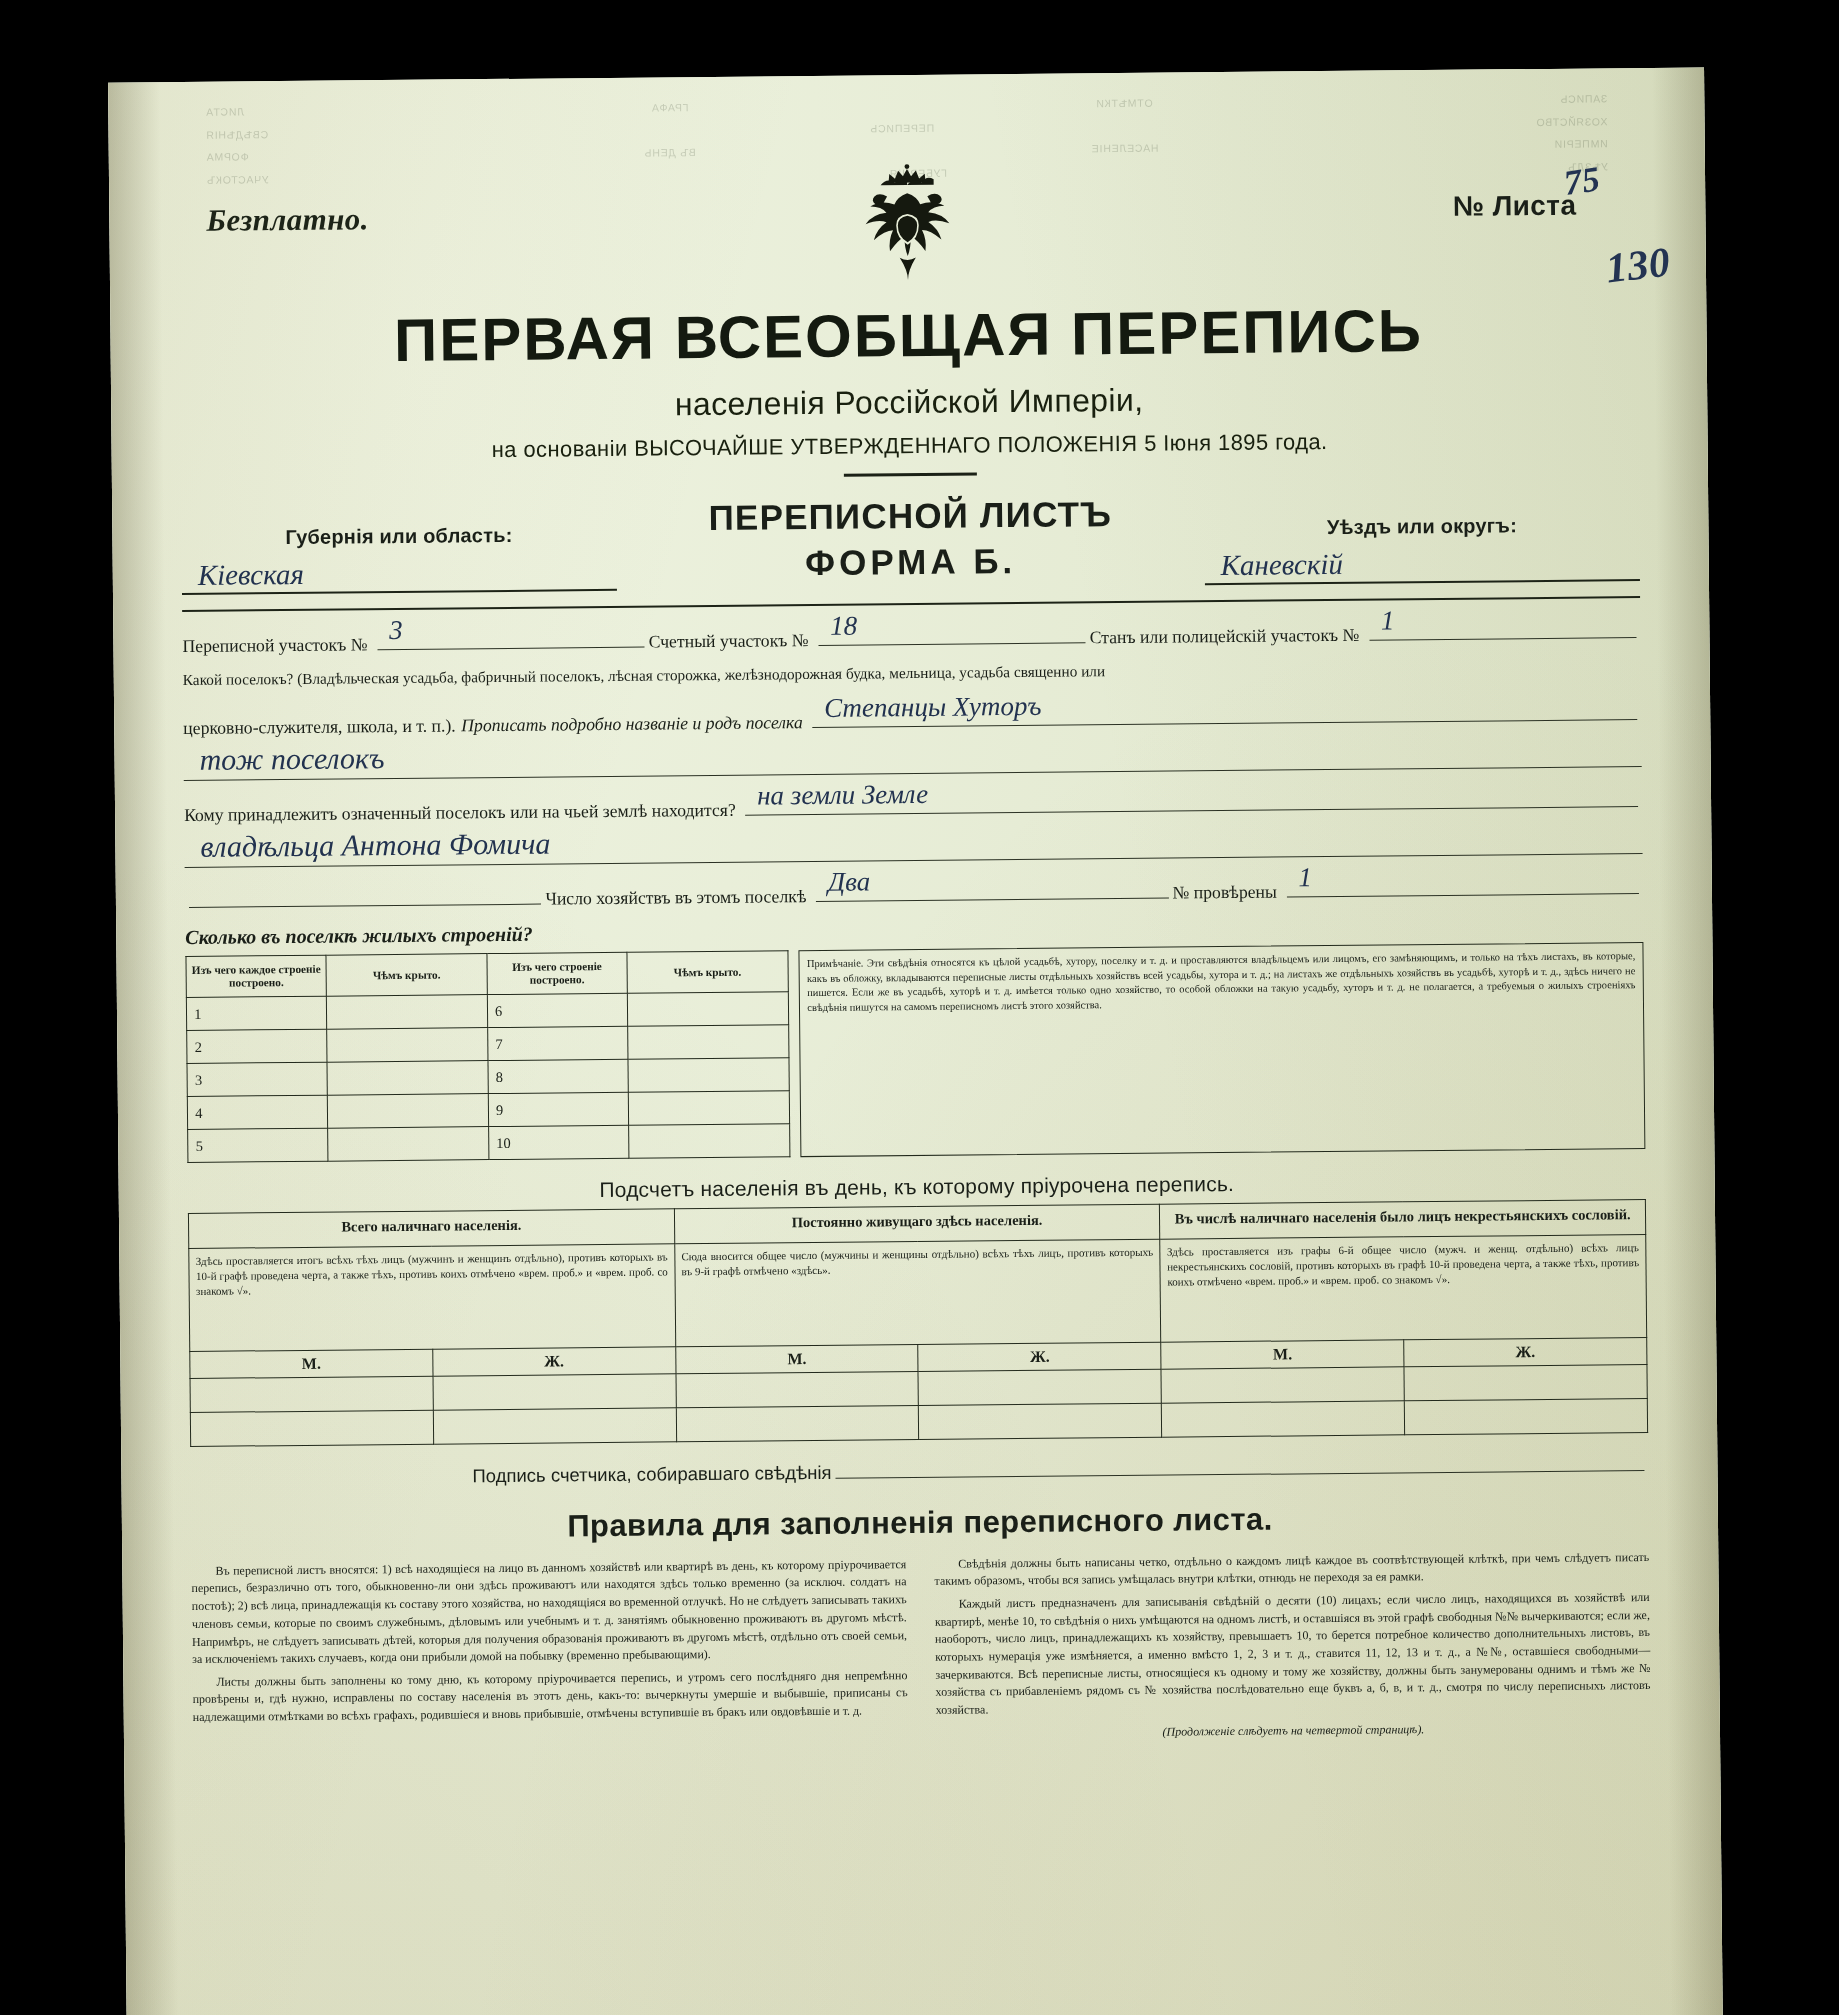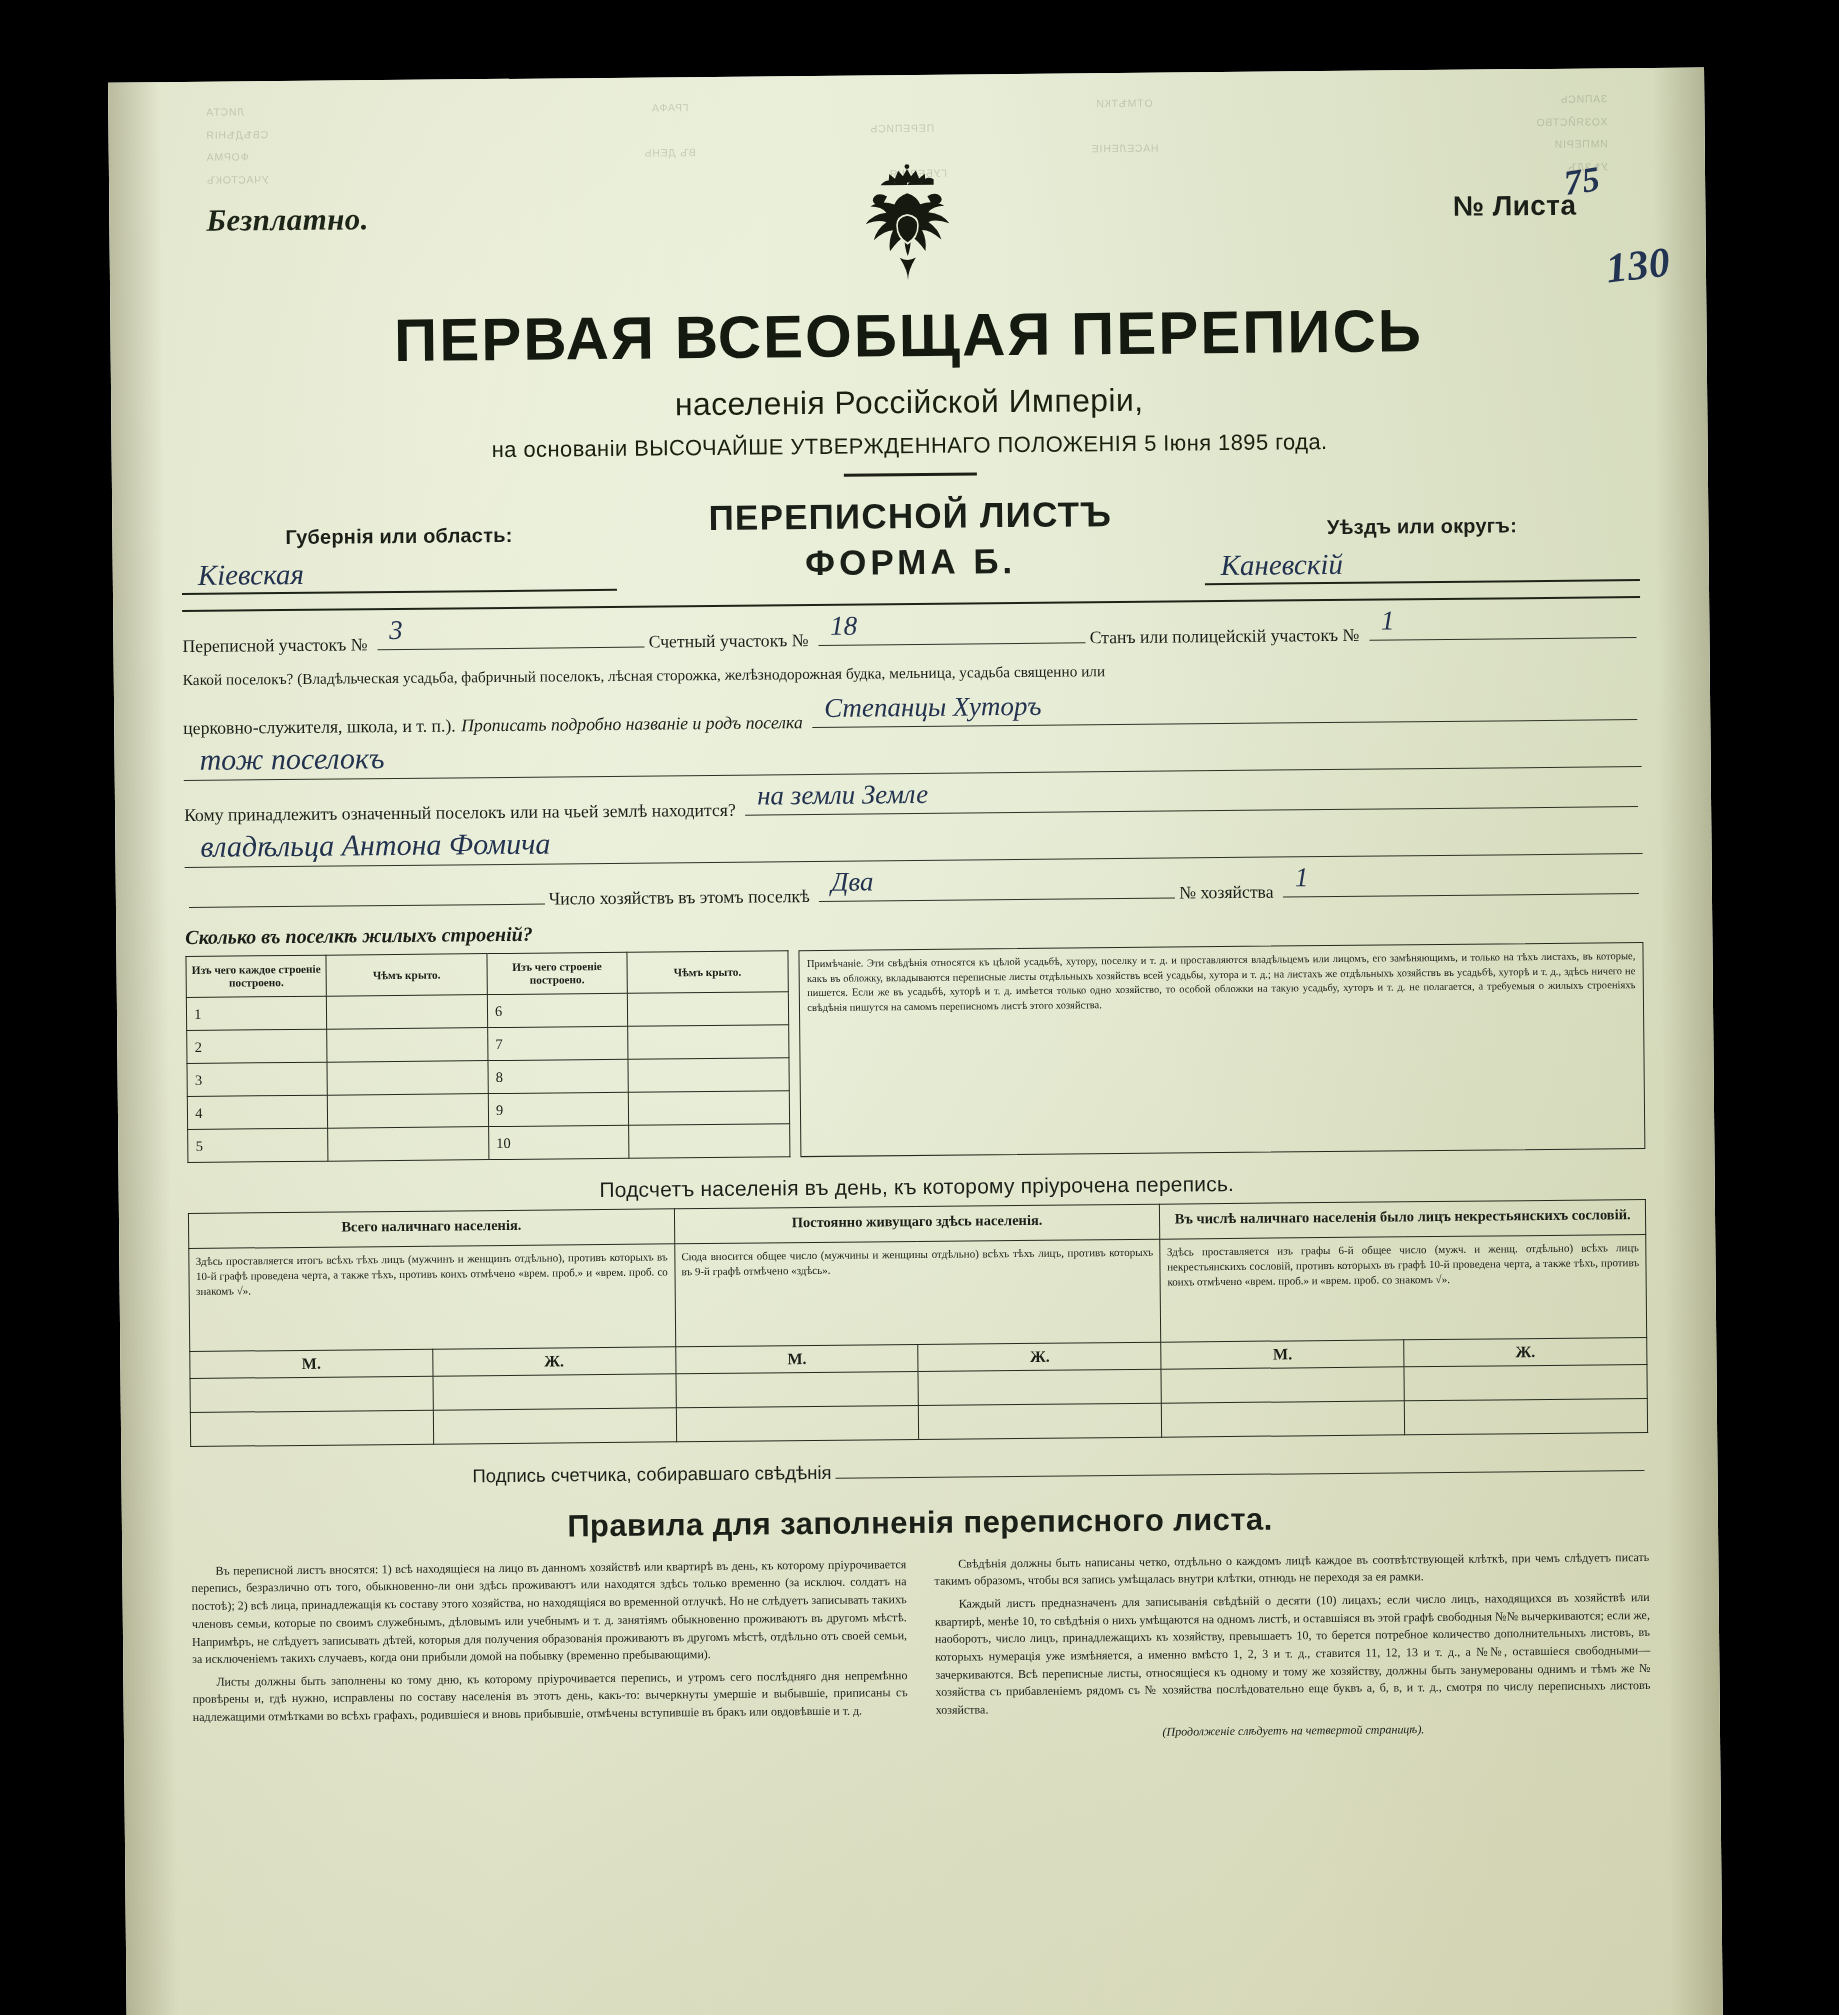--- a/index.html
+++ b/index.html
@@ -484,21 +484,21 @@
     <div class="under-line">
       <span class="hw-big" style="position:absolute;left:16px;bottom:3.2px;">владѣльца Антона Фомича</span>
     </div>
 
     <div class="line">
       <span class="fill"></span>
       <span class="lbl">Число хозяйствъ въ этомъ поселкѣ</span>
       <span class="fill">
           <span class="hw">Два</span>
         </span>
-      <span class="lbl">№ хозяйства</span>
+      <span class="lbl">№ провѣрены</span>
       <span class="fill">
           <span class="hw">1</span>
         </span>
     </div>
 
     <div class="section-hand-title">Сколько въ поселкѣ жилыхъ строеній?</div>
 
     <div class="build-wrap">
       <table class="build">
         <tbody>

